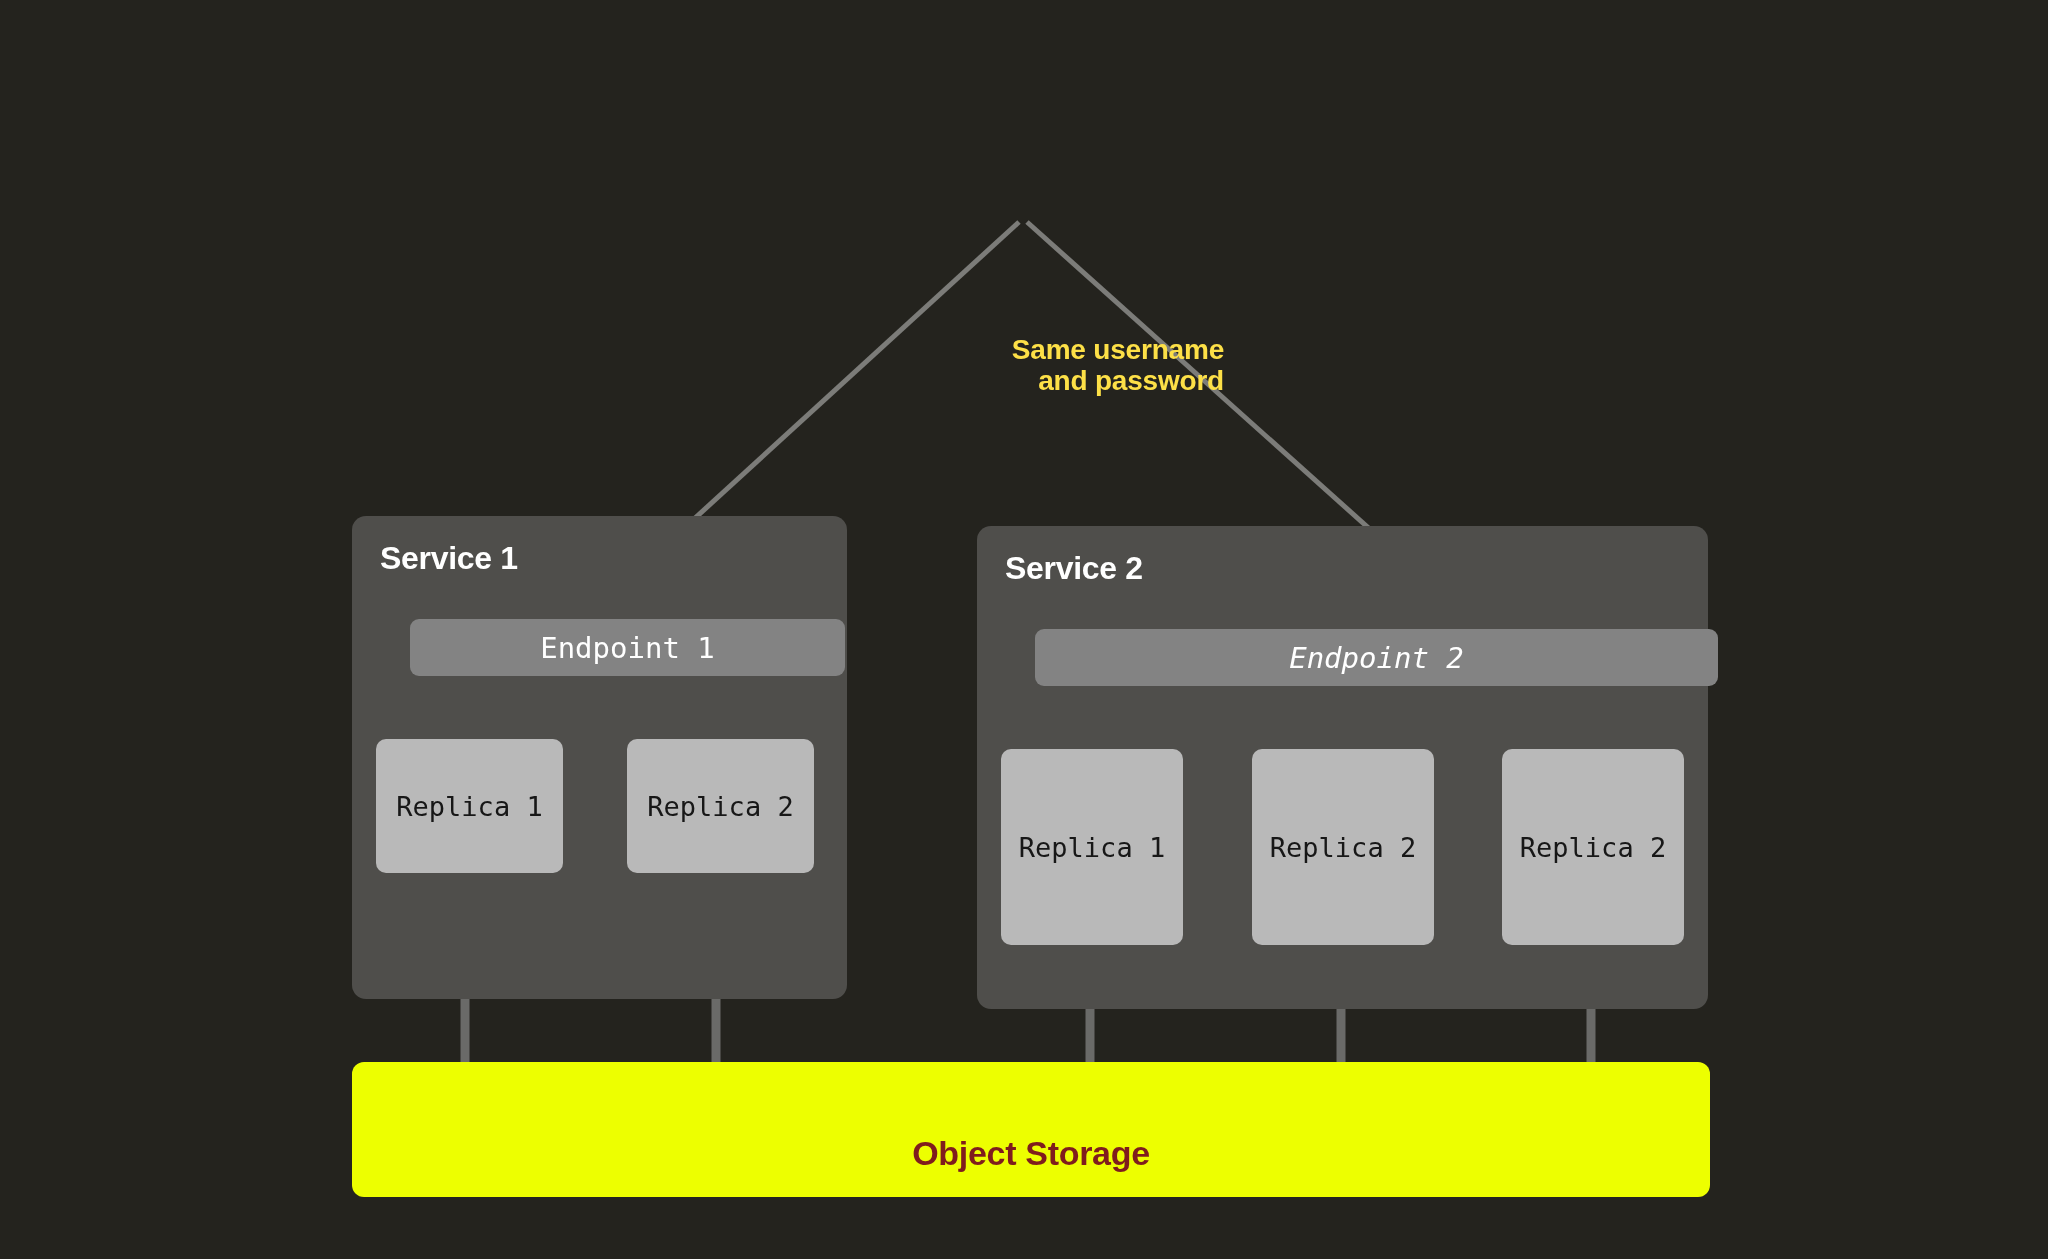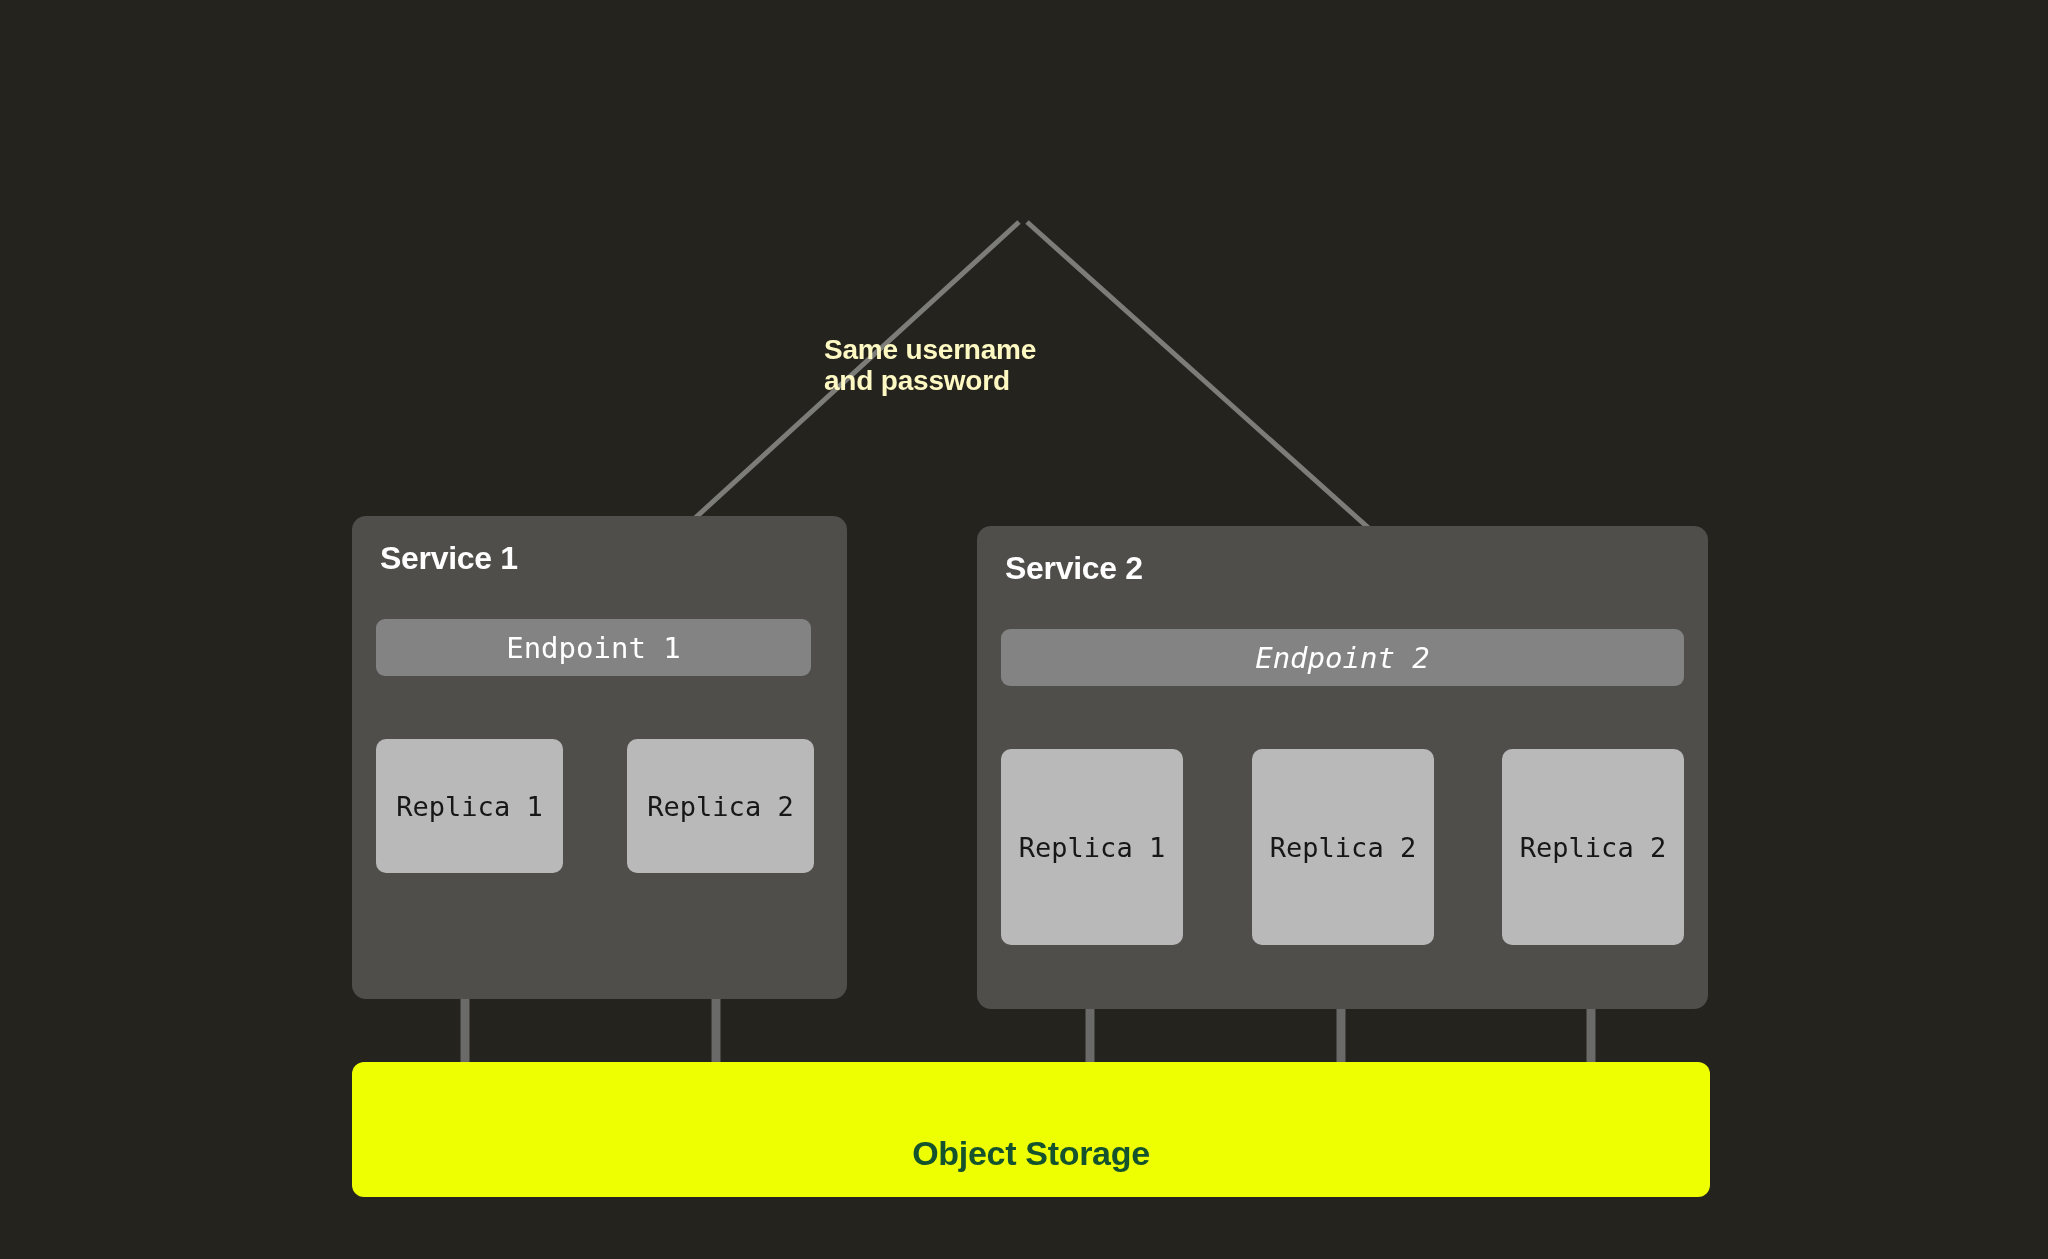--- a/index.html
+++ b/index.html
@@ -40,25 +40,25 @@
     display: block;
     margin: 0 auto;
   }
 
   
   #edge-caption {
     position: absolute;
     left: 824px;
     top: 334px;
     width: 400px;
-    text-align: left;
+    text-align: right;
     font-size: 28px;
     font-weight: bold;
     line-height: 1.12;
-    color: #fef9c3;
+    color: #fde047;
     letter-spacing: -0.2px;
   }
 
   
   .service-panel {
     position: absolute;
     background: #4f4e4b;
     border-radius: 14px;
   }
   .service-title {
@@ -73,20 +73,21 @@
   .endpoint-bar {
     position: absolute;
     background: #838383;
     border-radius: 9px;
     display: flex;
     align-items: center;
     justify-content: center;
     font-family: "DejaVu Sans Mono", monospace;
     font-size: 29px;
     color: #ffffff;
+    margin-left: 34px;
   }
   .replica-box {
     position: absolute;
     background: #b9b9b9;
     border-radius: 10px;
     display: flex;
     align-items: center;
     justify-content: center;
     font-family: "DejaVu Sans Mono", monospace;
     font-size: 27px;
@@ -117,21 +118,21 @@
     height: 135px;
     background: #edff00;
     border-radius: 12px;
     display: flex;
     align-items: center;
     justify-content: center;
   }
   #storage-label {
     font-size: 34px;
     font-weight: bold;
-    color: #14532d;
+    color: #7f1d1d;
     letter-spacing: -0.3px;
     margin-top: 48px;
   }
 </style>
 </head>
 <body>
 
 <div id="canvas">
 
   <svg id="wire-layer" viewBox="0 0 2048 1259" xmlns="http://www.w3.org/2000/svg">

